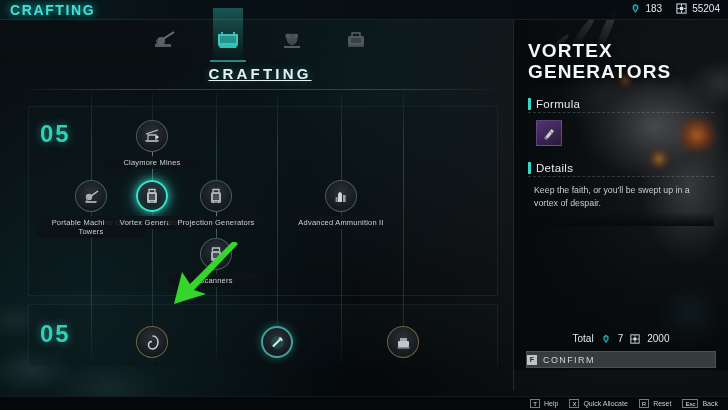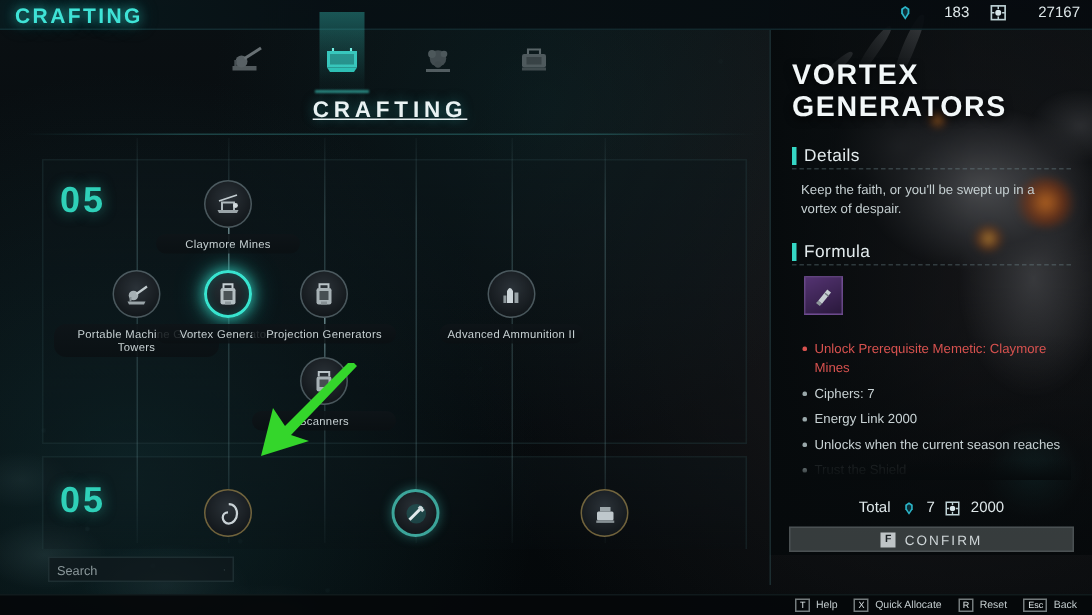--- a/index.html
+++ b/index.html
@@ -86,21 +86,21 @@
     background:linear-gradient(90deg, rgba(9,26,30,.96) 0%, rgba(7,16,20,.92) 30%, rgba(6,10,14,.92) 100%);
     border-bottom:1px solid rgba(40,90,95,.35);
     display:flex; align-items:center;
   }
   .topbar .title {
     font-size:14px; letter-spacing:1.6px; font-weight:bold;
     color:#3fe3d6; margin-left:10px;
     text-shadow:0 0 7px rgba(50,220,210,.75), 0 0 14px rgba(40,180,180,.45);
   }
   .res-group { position:absolute; right:8px; top:3px; display:flex; align-items:center; gap:14px; }
-  .res { display:flex; align-items:center; gap:21px; font-size:10px; color:#dfe8ea;text-align:center; }
+  .res { display:flex; align-items:center; gap:5px; font-size:10px; color:#dfe8ea;text-align:center; }
   .res .ico { width:11px; height:11px; display:block; }
 
   
   .cat-bar {
     position:absolute; left:0; top:20px; width:520px; height:38px;
     display:flex; justify-content:center; align-items:center; gap:26px;
   }
   .cat {
     width:38px; height:30px; display:flex; align-items:center; justify-content:center;
     position:relative; opacity:.55;
@@ -242,21 +242,21 @@
 
   .total-row {
     position:absolute; left:0; right:0; bottom:46px;
     display:flex; align-items:center; justify-content:center; gap:7px;
     font-size:10px; color:#dfe8ea;
   }
   .total-row .ico { width:10px; height:10px; display:block; }
   .confirm {
     position:absolute; left:12px; right:12px; bottom:22px; height:17px;
     background:rgba(122,130,132,.42); border:1px solid rgba(150,160,162,.22);
-    display:flex; align-items:center; justify-content:center; gap:6px;
+    display:flex; align-items:center; gap:6px;
   }
   .confirm .key {
     width:10px; height:10px; background:rgba(225,230,232,.80); color:#1b2124;
     font-size:7px; font-weight:bold; display:flex; align-items:center; justify-content:center;
   }
   .confirm .lbl { font-size:9px; letter-spacing:1.4px; color:#cfd6d8; }
 
   
   .footer {
     position:absolute; left:0; bottom:0; width:100%; height:14px;
@@ -301,21 +301,21 @@
           <path d="M6 2.6 L7.7 3.8 L7.7 6.2 L6 9 L4.3 6.2 L4.3 3.8 Z" fill="#0d2f38"></path>
         </svg>
         <span>183</span>
       </div>
       <div class="res">
         <svg class="ico" viewBox="0 0 12 12">
           <rect x="1" y="1" width="10" height="10" fill="none" stroke="#bfd2d6" stroke-width="1.2"></rect>
           <circle cx="6" cy="6" r="2.2" fill="#d6e4e8"></circle>
           <path d="M6 1.2 L6 3.2 M6 8.8 L6 10.8 M1.2 6 L3.2 6 M8.8 6 L10.8 6" stroke="#bfd2d6" stroke-width="1.1"></path>
         </svg>
-        <span>27167</span>
+        <span>55204</span>
       </div>
     </div>
   </div>
 
   <div class="cat-bar">
     <div class="cat">
       <svg width="26" height="22" viewBox="0 0 26 22">
         <path d="M4 16 L20 16 L20 19 L4 19 Z" fill="#8d979b"></path>
         <circle cx="10" cy="13" r="4" fill="#9aa4a8"></circle>
         <path d="M12 11 L23 4" stroke="#b6c0c4" stroke-width="2"></path>
@@ -466,62 +466,48 @@
         </svg>
       </div>
     </div>
 
     <svg class="arrow-anno" viewBox="0 0 80 72">
       <path d="M72 4 L30 46 L30 28 L8 56 L40 56 L24 70 Z" fill="#34d62b" opacity="0"></path>
       <path d="M78 2 L34 48 L46 52 L14 62 L22 30 L30 42 L74 -2 Z" fill="#34d62b"></path>
     </svg>
   </div>
 
-  <div class="search">
-    <input type="text" placeholder="Search" style="">
-    <svg width="10" height="10" viewBox="0 0 10 10">
-      <circle cx="4.2" cy="4.2" r="3" fill="none" stroke="#b6c0c3" stroke-width="1.1"></circle>
-      <path d="M6.5 6.5 L9 9" stroke="#b6c0c3" stroke-width="1.2"></path>
-    </svg>
-  </div>
 
   <div class="detail">
 
     <div class="item-title">VORTEX GENERATORS</div>
-
-    <div class="sect">
-      <div class="sect-head">
-        <span class="bar"></span>
-        <span class="txt">Details</span>
-      </div>
-      <div class="detail-text">Keep the faith, or you'll be swept up in a vortex of despair.</div>
-    </div>
 
     <div class="sect">
       <div class="sect-head">
         <span class="bar"></span>
         <span class="txt">Formula</span>
       </div>
       <div class="formula-slot">
         <svg width="17" height="17" viewBox="0 0 17 17">
           <path d="M4.5 11.5 L10.5 4 L13 6 L7 13.5 Z" fill="#c6ced2"></path>
           <path d="M4.5 11.5 L7 13.5 L5.5 15 L3 13 Z" fill="#8d969a"></path>
           <path d="M9 6.5 L11.5 8.5" stroke="#6e767a" stroke-width="1"></path>
         </svg>
       </div>
     </div>
 
     <div class="sect">
-      <div class="req-list">
-        <div class="req unmet">Unlock Prerequisite Memetic: Claymore Mines</div>
-        <div class="req">Ciphers:  7</div>
-        <div class="req">Energy Link 2000</div>
-        <div class="req">Unlocks when the current season reaches</div>
-        <div class="req fading">Trust the Shield</div>
-      </div>
+      <div class="sect-head">
+        <span class="bar"></span>
+        <span class="txt">Details</span>
+      </div>
+      <div class="detail-text">Keep the faith, or you'll be swept up in a vortex of despair.</div>
+    </div>
+
+    <div class="sect">
       <div class="req-clip"></div>
     </div>
 
     <div class="total-row">
       <span>Total</span>
       <svg class="ico" viewBox="0 0 12 12">
         <path d="M6 1 L9 3 L9 6.5 L6 11 L3 6.5 L3 3 Z" fill="#2fc4d8" opacity=".92"></path>
         <path d="M6 2.6 L7.7 3.8 L7.7 6.2 L6 9 L4.3 6.2 L4.3 3.8 Z" fill="#0d2f38"></path>
       </svg>
       <span>7</span>

